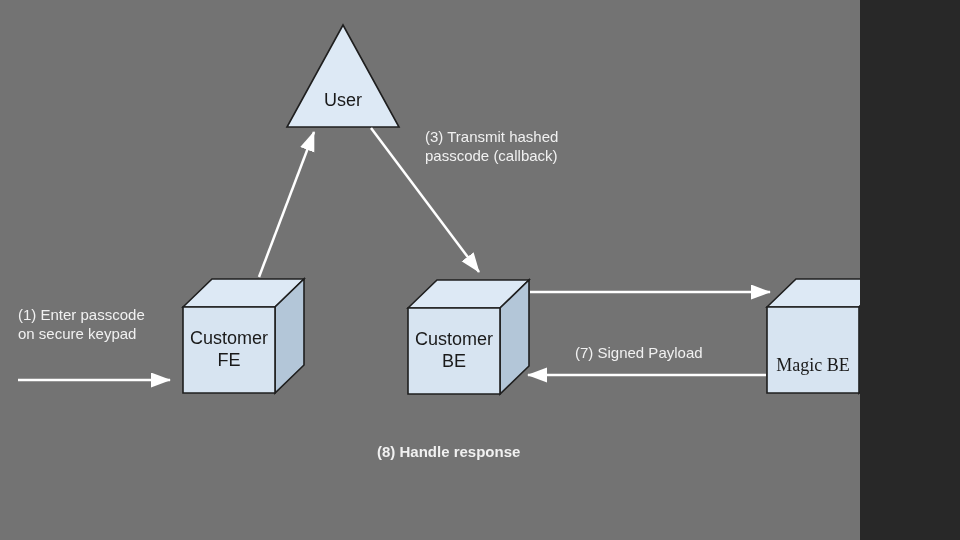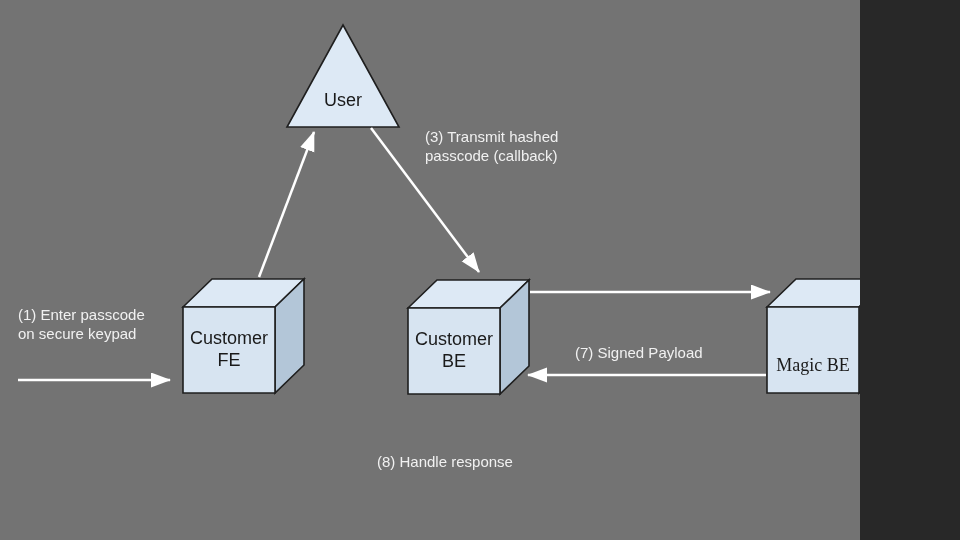--- a/index.html
+++ b/index.html
@@ -93,15 +93,15 @@
 FE</div>
   <div class="node-label" style="left:408px; top:328px; width:92px;">Customer
 BE</div>
   <div class="node-label" style="left:767px; top:354px; width:92px;font-family:Liberation Serif, serif;">Magic BE</div>
 
   <div class="annotation" style="left:18px; top:305px;">(1) Enter passcode
 on secure keypad</div>
   <div class="annotation" style="left:425px; top:127px;">(3) Transmit hashed
 passcode (callback)</div>
   <div class="annotation" style="left:555px; top:343px;margin-left:20px;">(7) Signed Payload</div>
-  <div class="annotation" style="left:377px; top:452px;">(8) Handle response</div>
+  <div class="annotation" style="left:377px; top:442px;font-weight:bold;">(8) Handle response</div>
 
 </div>
 
 </body></html>

